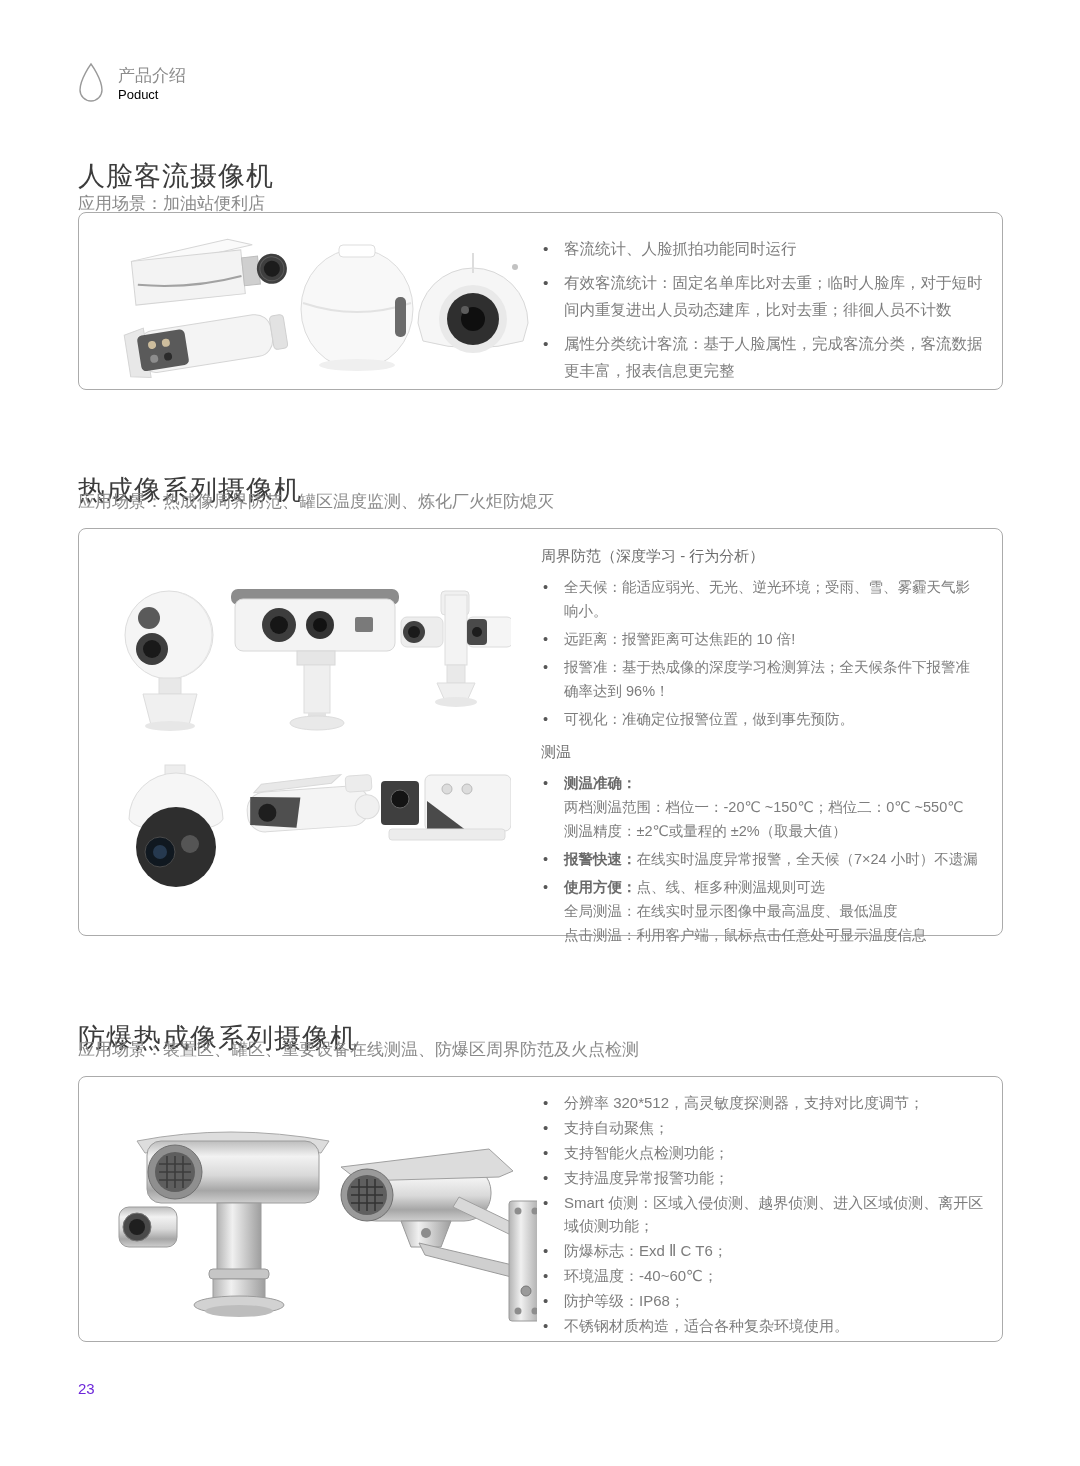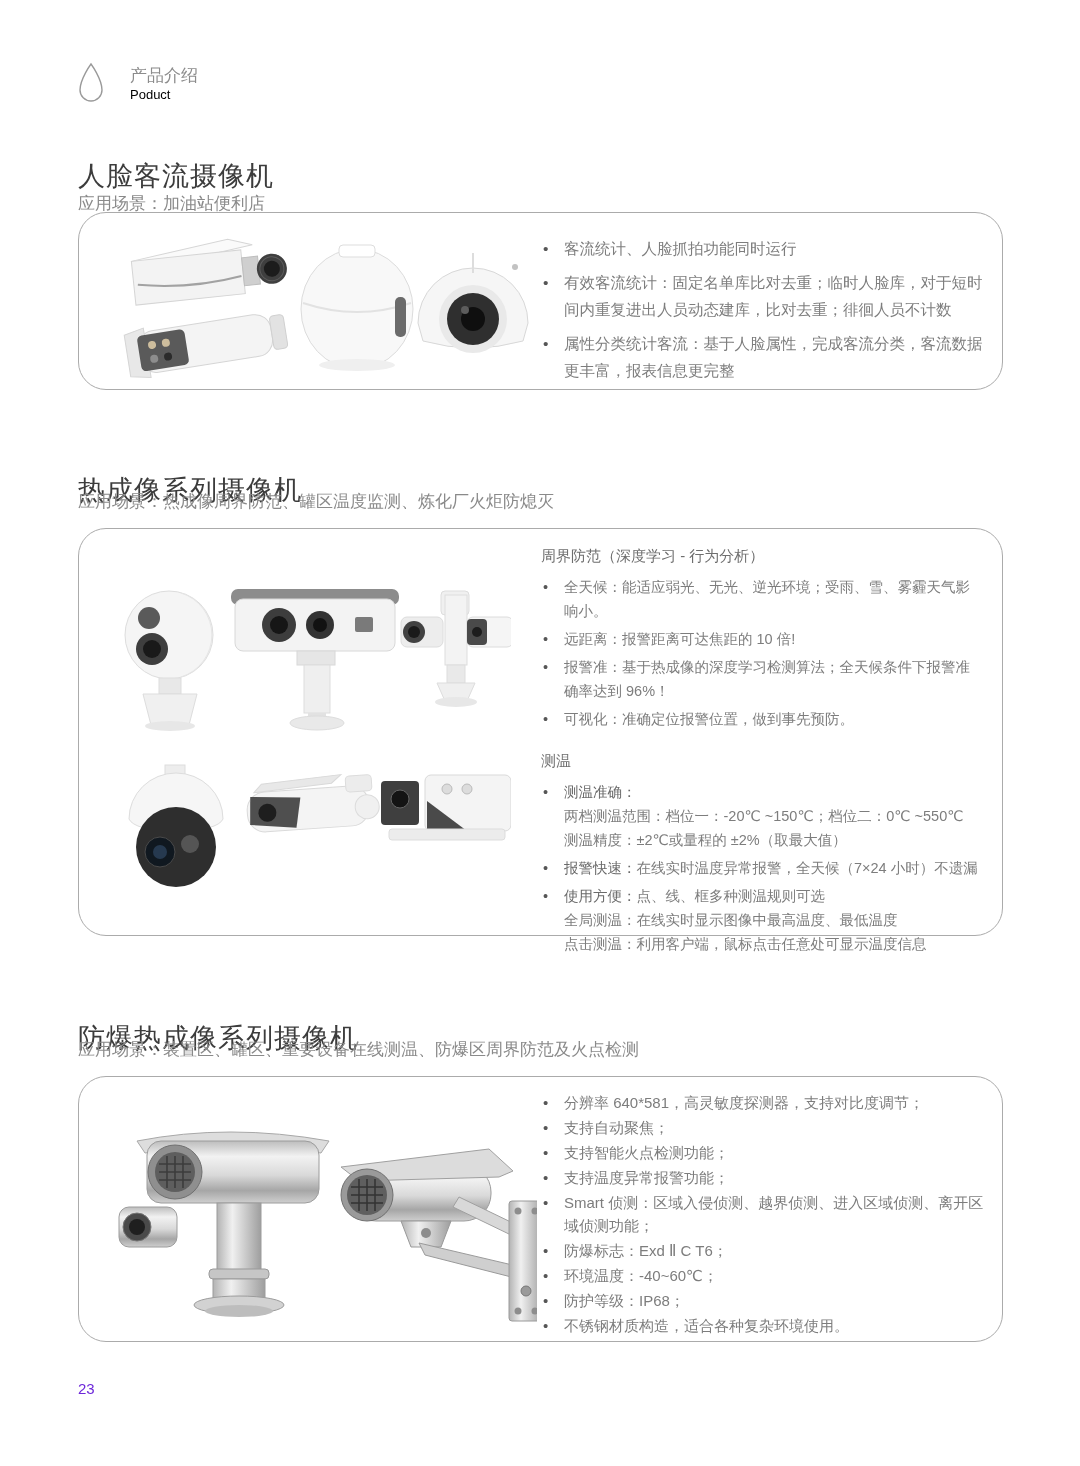--- a/index.html
+++ b/index.html
@@ -1,48 +1,48 @@
 <!DOCTYPE html>
 <html><head>
 <meta charset="utf-8">
 <style>
   html,body{margin:0;padding:0}
   body{
     width:1080px;height:1466px;background:#ffffff;position:relative;
     font-family:"Liberation Sans","DejaVu Sans",sans-serif;
     -webkit-font-smoothing:antialiased;
   }
-  .hdr{position:absolute;left:76px;top:60px;display:flex;gap:24px;align-items:flex-start}
+  .hdr{position:absolute;left:76px;top:60px;display:flex;gap:12px;align-items:flex-start}
   .hdr-txt{padding-top:6px}
   .hdr-t1{font-size:17px;color:#8c8c8c;line-height:20px}
   .hdr-t2{font-size:13px;color:#000000;line-height:17px}
 
   .sec-title{position:absolute;left:78px;font-size:27px;font-weight:normal;color:#3c3c3c;letter-spacing:1px}
   .sec-scene{position:absolute;left:78px;font-size:17px;color:#8a8a8a}
 
-  .panel{position:absolute;left:78px;width:925px;border:1.5px solid #ababab;border-radius:28px;background:#fff;box-sizing:border-box}
+  .panel{position:absolute;left:78px;width:925px;border:1.5px solid #ababab;border-radius:8px;background:#fff;box-sizing:border-box}
   #p1{top:212px;height:178px}
   #p2{top:528px;height:408px}
   #p3{top:1076px;height:266px}
 
   .art{position:absolute}
   .ptxt{position:absolute;left:462px;right:18px}
 
   ul.blist{list-style:none;margin:0;padding:0}
   .blist li{position:relative;padding-left:23px;color:#7d7d7d}
   .blist li::before{content:"•";position:absolute;left:2px;top:0;color:#565656}
 
   #p1 .ptxt{top:22px;font-size:15.5px}
   #p1 li{line-height:27px;margin-bottom:7px}
 
   #p2 .ptxt{top:18px;font-size:14.5px}
   #p2 li{line-height:24px;margin-bottom:4px}
   .grp-h{font-size:15px;color:#6e6e6e;margin:0 0 9px;font-weight:normal}
-  .grp-h2{margin-top:21px}
-  .lead{font-weight:normal;color:#6a6a6a}
+  .grp-h2{margin-top:12px}
+  .lead{font-weight:bold;color:#6a6a6a}
 
   #p3 .ptxt{top:14px;font-size:15px}
   #p3 li{line-height:23px;margin-bottom:2px}
 
   .pagenum{position:absolute;left:78px;top:1380px;font-size:15px;color:#6d28d9}
 </style>
 </head>
 <body>
 
 <div class="hdr">
@@ -262,21 +262,21 @@
       <circle cx="179" cy="76" r="3.5" fill="#8d8d8d"></circle>
       <circle cx="196" cy="76" r="3.5" fill="#8d8d8d"></circle>
       <circle cx="179" cy="176" r="3.5" fill="#8d8d8d"></circle>
       <circle cx="196" cy="176" r="3.5" fill="#8d8d8d"></circle>
       <circle cx="187" cy="156" r="5" fill="#9a9a9a" stroke="#777777"></circle>
     </g>
   </svg>
 
   <div class="ptxt">
     <ul class="blist">
-      <li><span>分辨率 640*581，高灵敏度探测器，支持对比度调节；</span></li>
+      <li><span>分辨率 320*512，高灵敏度探测器，支持对比度调节；</span></li>
       <li><span>支持自动聚焦；</span></li>
       <li><span>支持智能火点检测功能；</span></li>
       <li><span>支持温度异常报警功能；</span></li>
       <li><span>Smart 侦测：区域入侵侦测、越界侦测、进入区域侦测、离开区域侦测功能；</span></li>
       <li><span>防爆标志：Exd Ⅱ C T6；</span></li>
       <li><span>环境温度：-40~60℃；</span></li>
       <li><span>防护等级：IP68；</span></li>
       <li><span>不锈钢材质构造，适合各种复杂环境使用。</span></li>
     </ul>
   </div>

